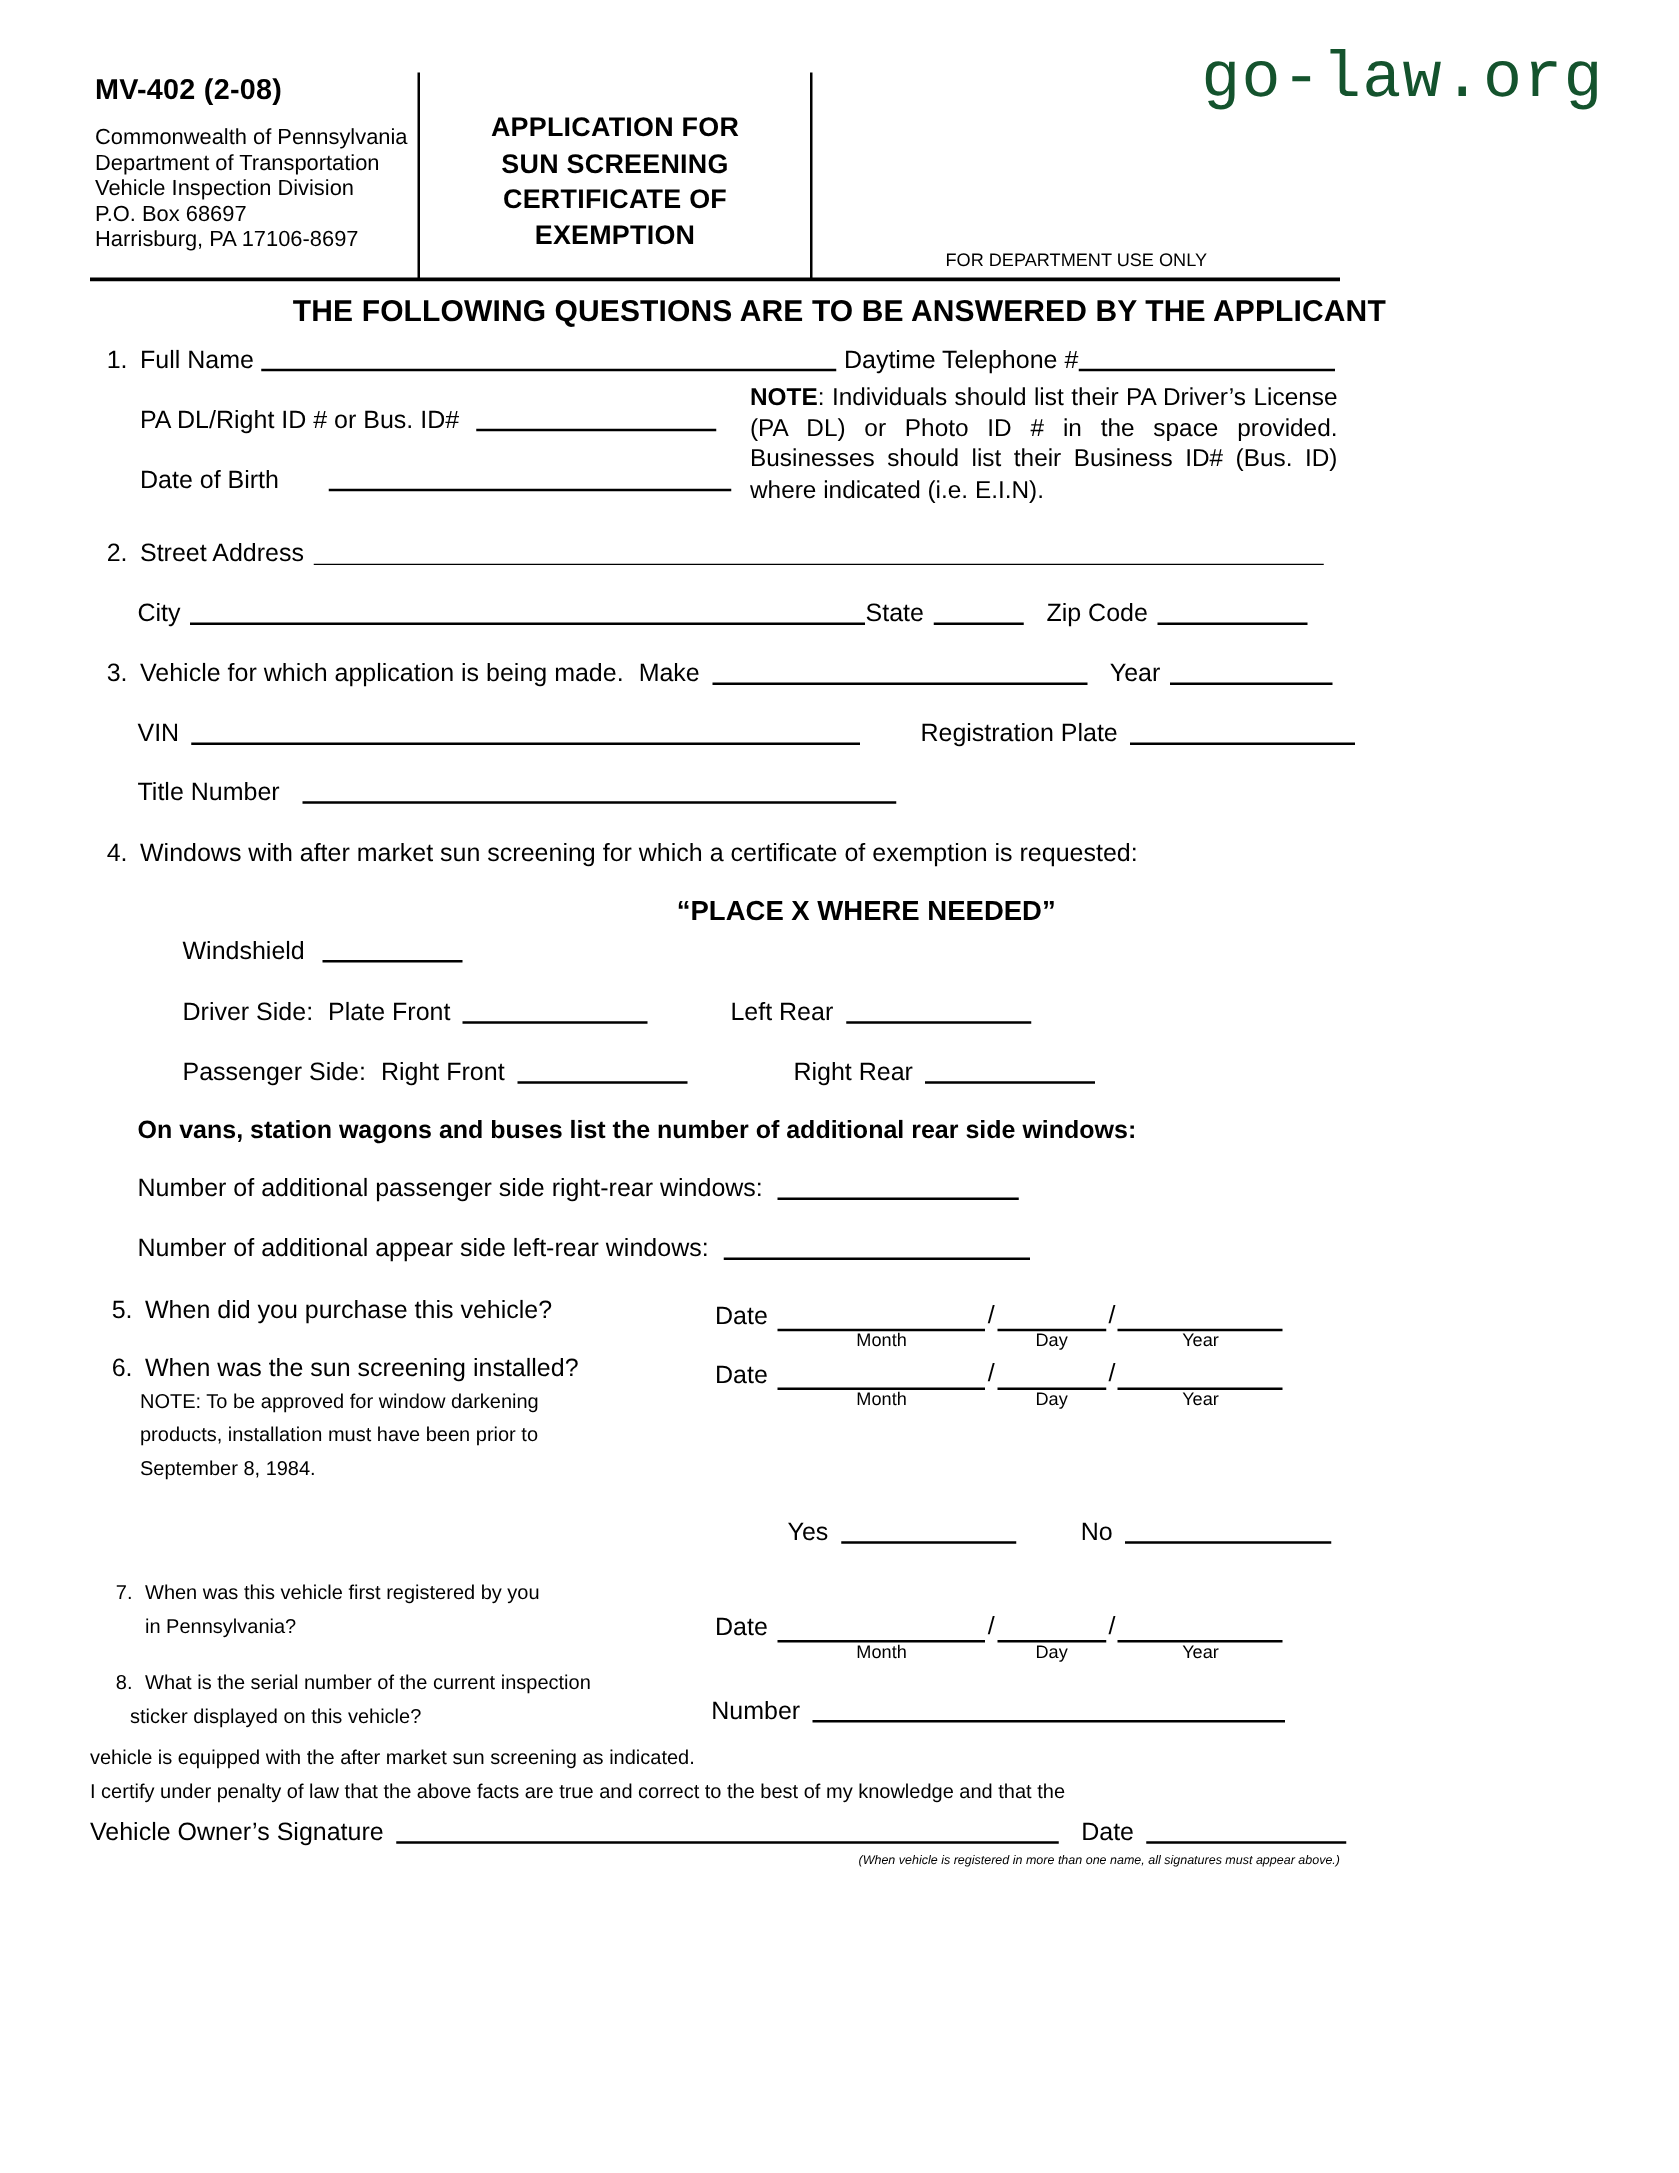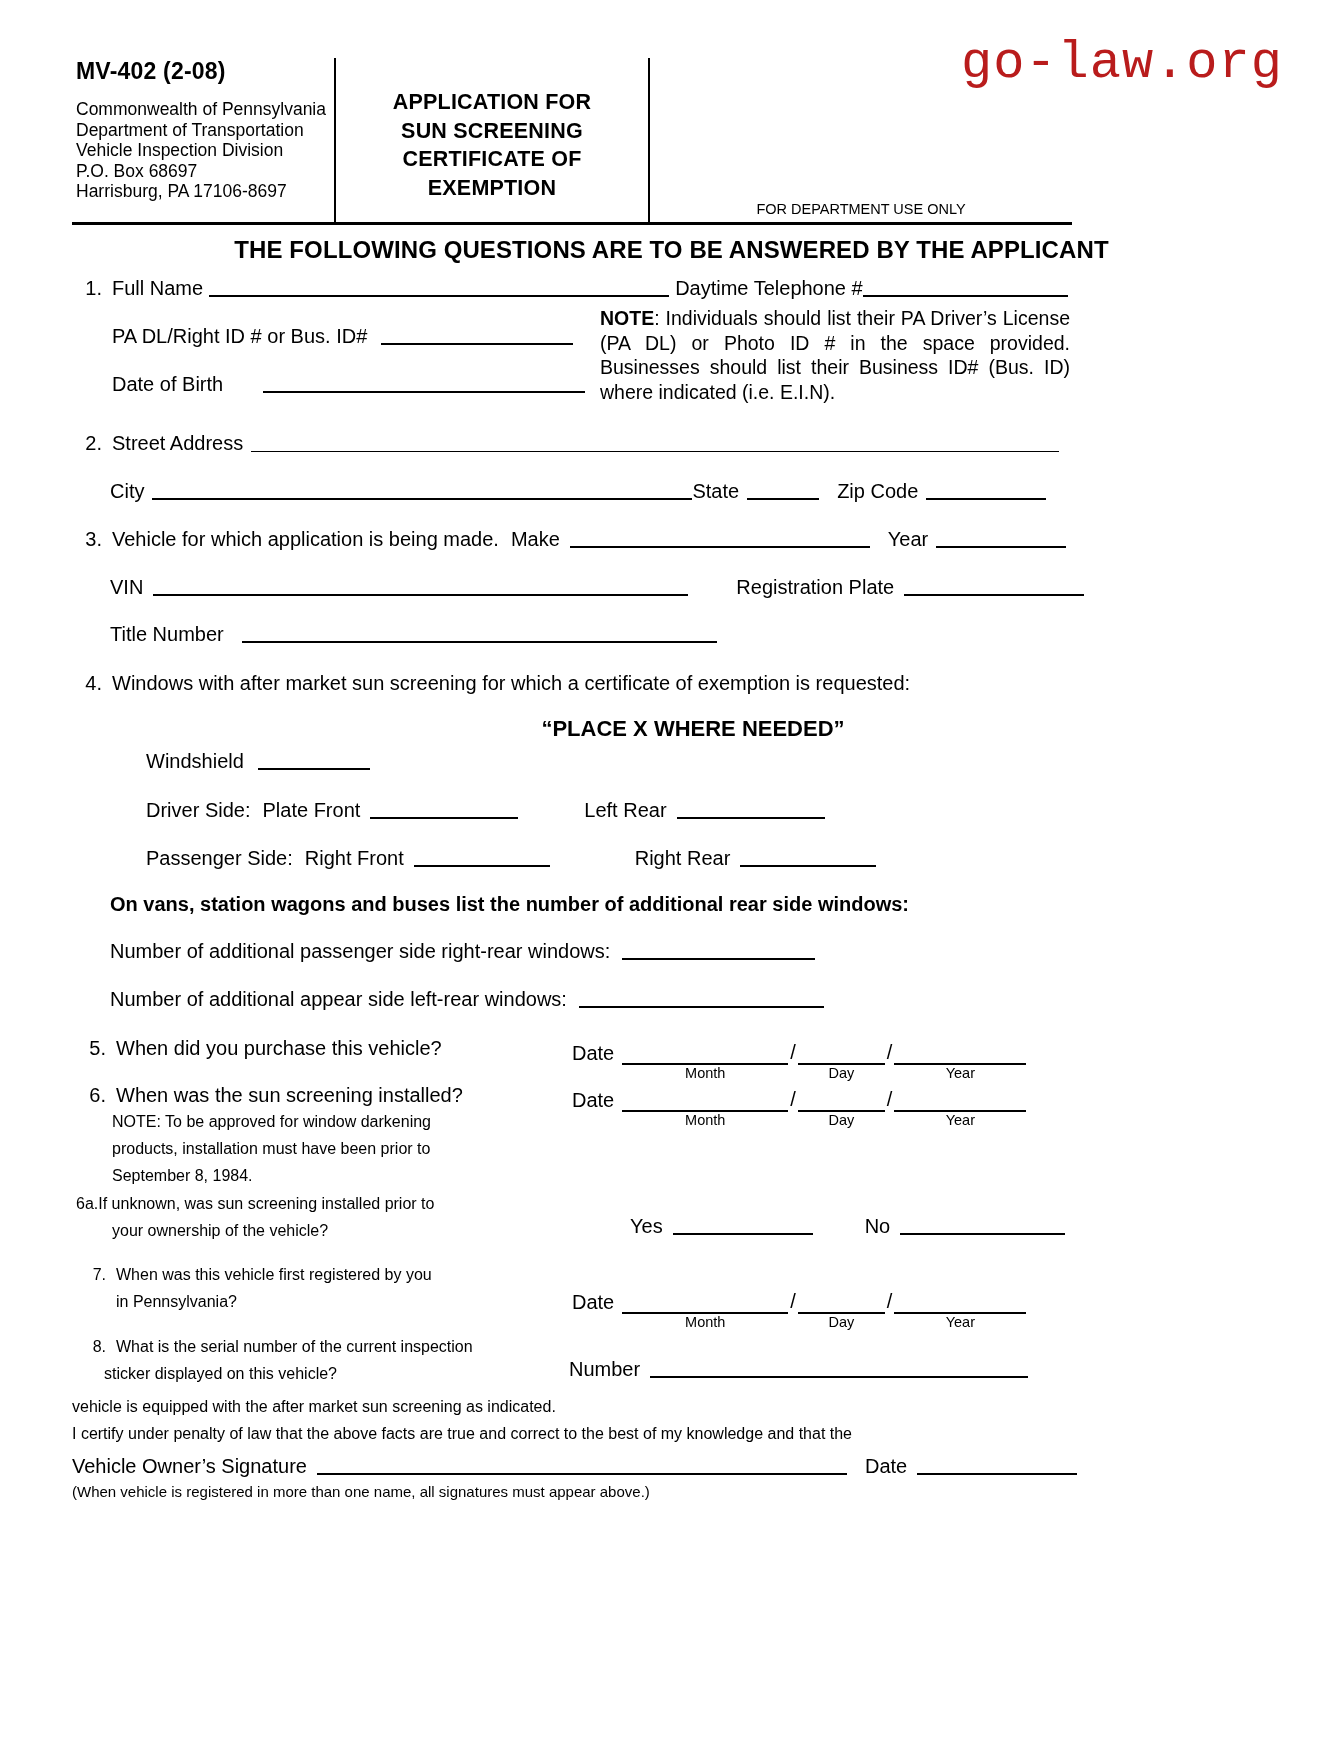--- a/index.html
+++ b/index.html
@@ -20,21 +20,21 @@
   }
 
   
   .watermark {
     position: absolute;
     top: 34px;
     right: 60px;
     font-family: "Liberation Mono", "DejaVu Sans Mono", monospace;
     font-size: 52px;
     letter-spacing: 1px;
-    color: #b91c1c;
+    color: #14532d;
     white-space: nowrap;
     user-select: none;
   }
 
   
   .header {
     position: absolute;
     left: 72px;
     top: 58px;
     width: 1000px;
@@ -199,22 +199,23 @@
     font-weight: normal;
   }
 
   .para {
     position: absolute;
     font-size: 16px;
     line-height: 27px;
   }
   .sub-note {
     position: absolute;
-    font-size: 15px;
-    text-align: left;
+    font-size: 10px;
+    text-align: right;
+    font-style: italic;
   }
 </style>
 </head>
 <body>
 
 <div class="page">
 
   <div class="watermark">go-law.org</div>
 
   <div class="header">
@@ -382,24 +383,20 @@
     <span class="slash">/</span>
     <span class="dseg" style="width:87px;">
         <span class="dcap">Day</span>
       </span>
     <span class="slash">/</span>
     <span class="dseg" style="width:132px;">
         <span class="dcap">Year</span>
       </span>
   </div>
 
-  <div class="para" style="left:76px; top:1190px;">
-    <div><span>6a.</span><span>If unknown, was sun screening installed prior to</span></div>
-    <div style="margin-left:36px;">your ownership of the vehicle?</div>
-  </div>
   <div class="row" style="left:630px; top:1215px;">
     <span class="lbl">Yes</span>
     <span class="fill" style="width:140px; margin-left:10px;"></span>
     <span class="lbl" style="margin-left:52px;">No</span>
     <span class="fill" style="width:165px; margin-left:10px;"></span>
   </div>
 
   <div class="para" style="left:76px; top:1261px;">
     <div><span class="num" style="display:inline-block;width:30px;text-align:right;margin-right:10px;">7.</span><span>When was this vehicle first registered by you</span></div>
     <div style="margin-left:40px;">in Pennsylvania?</div>

